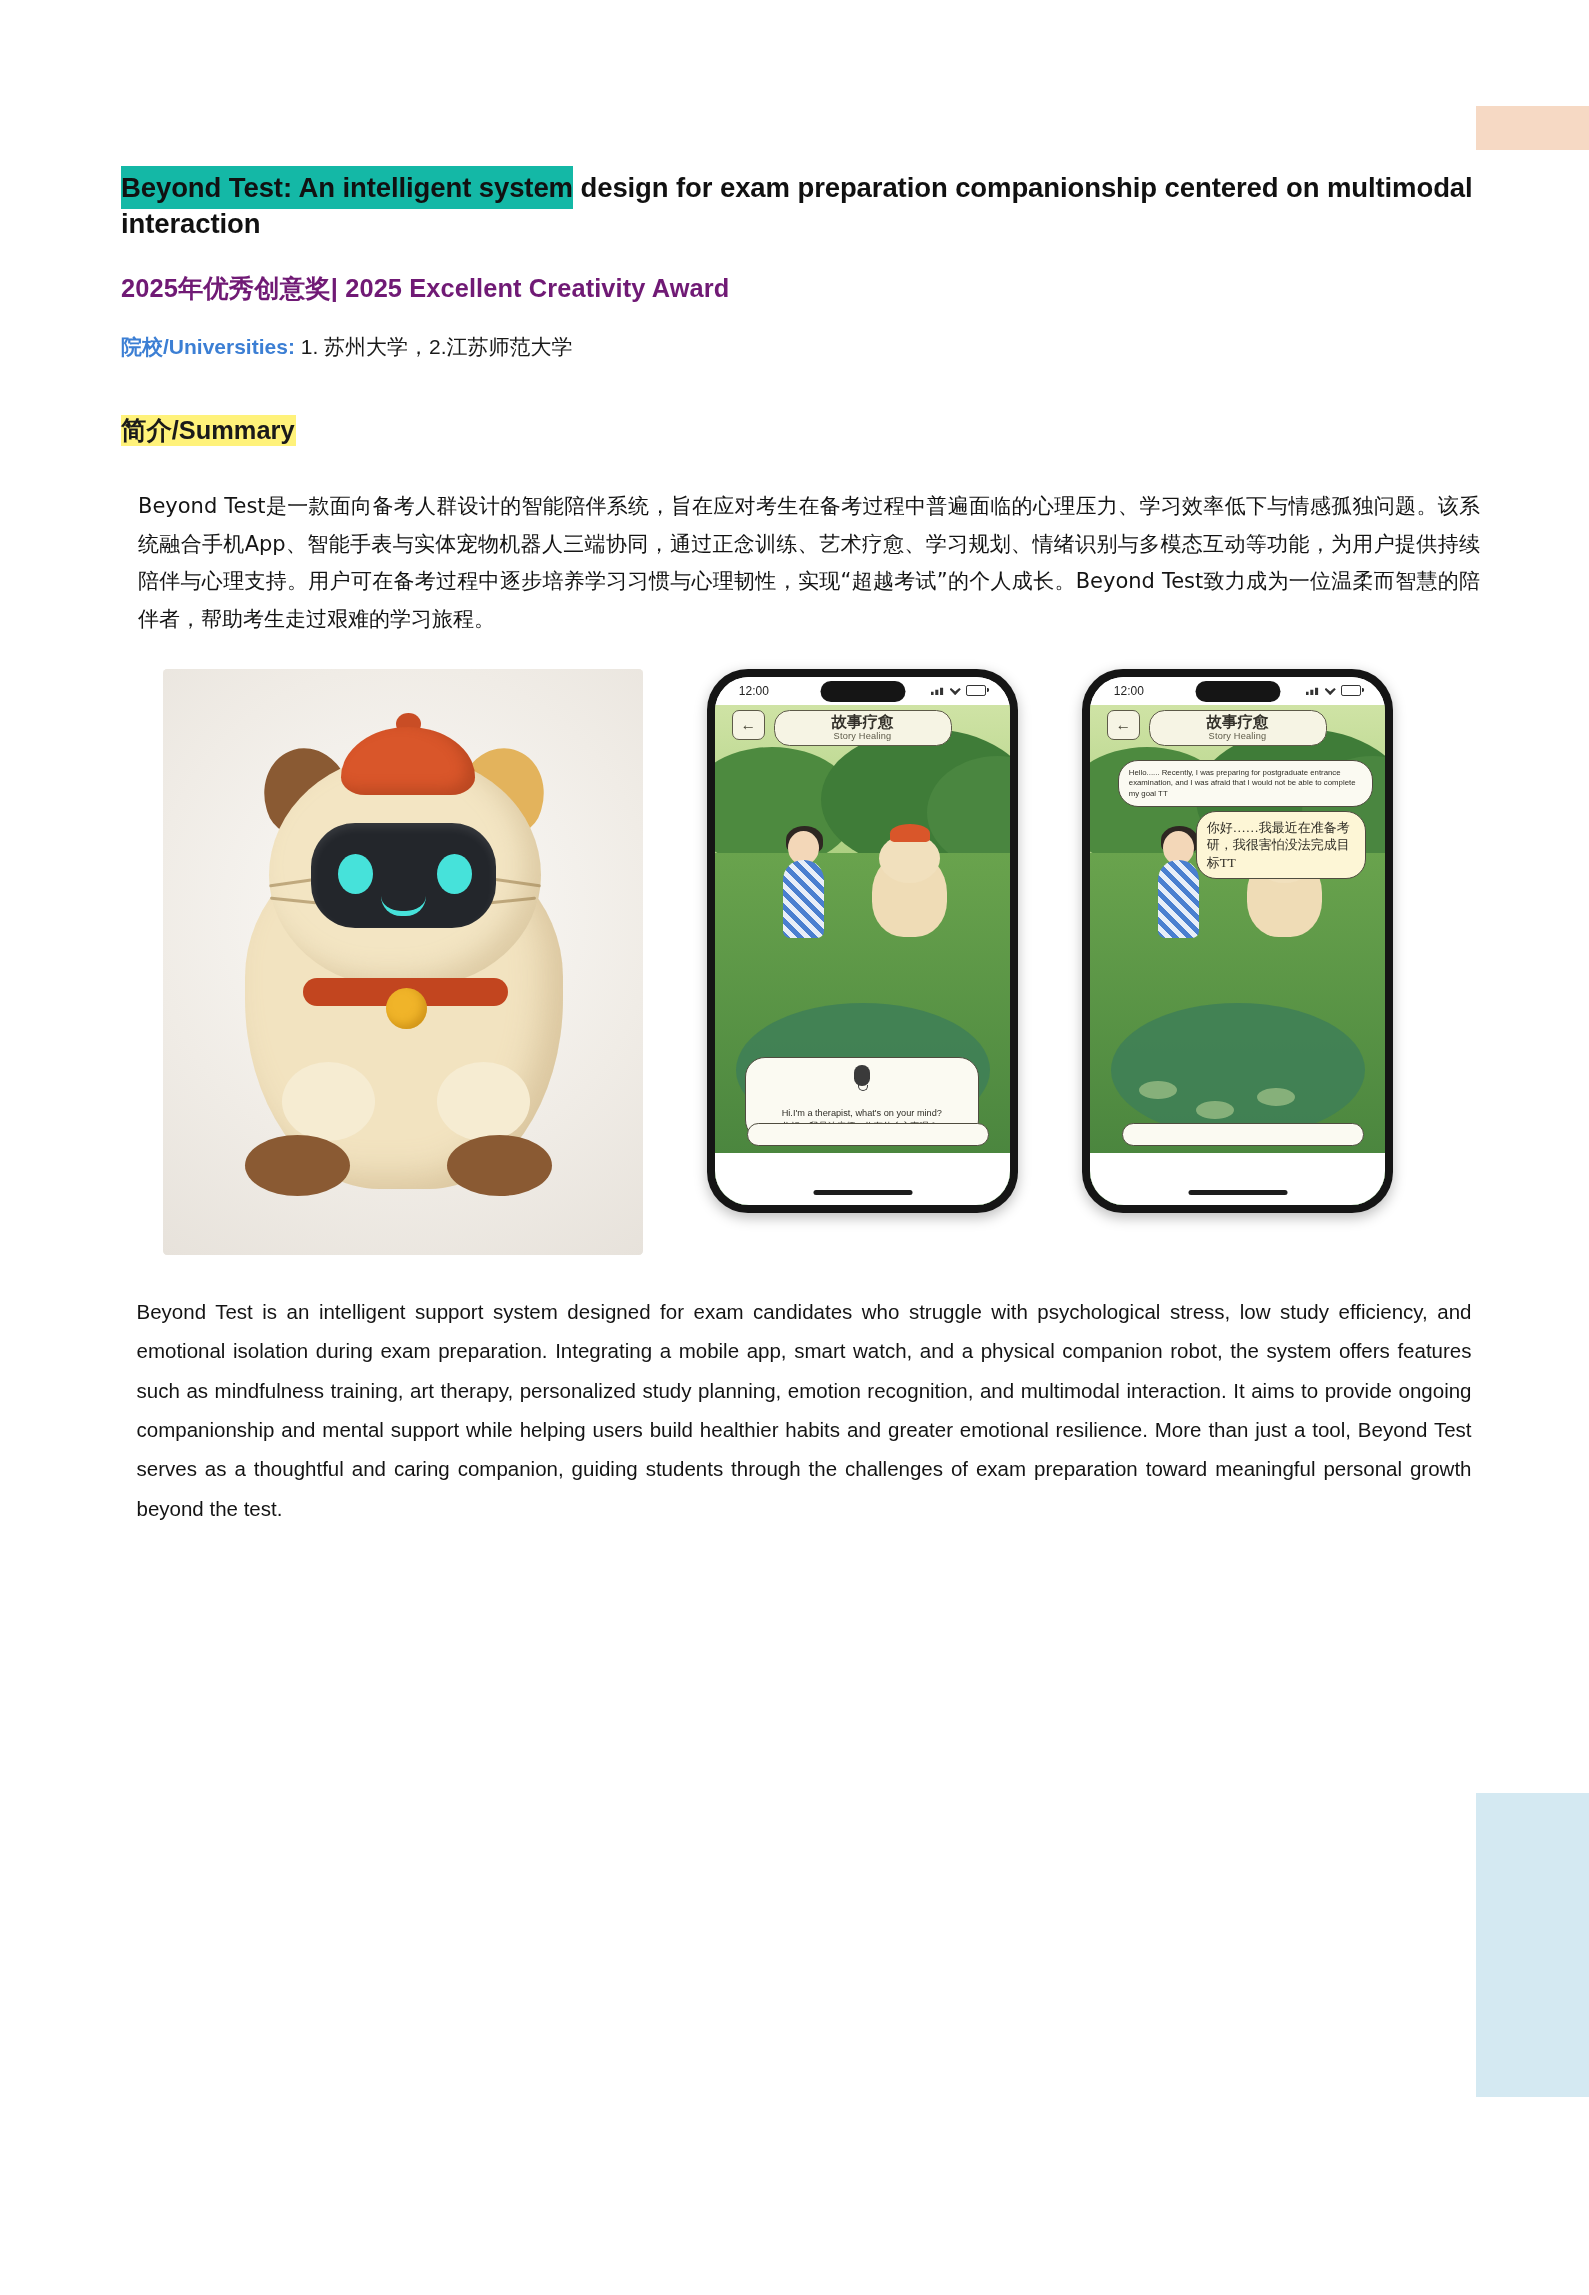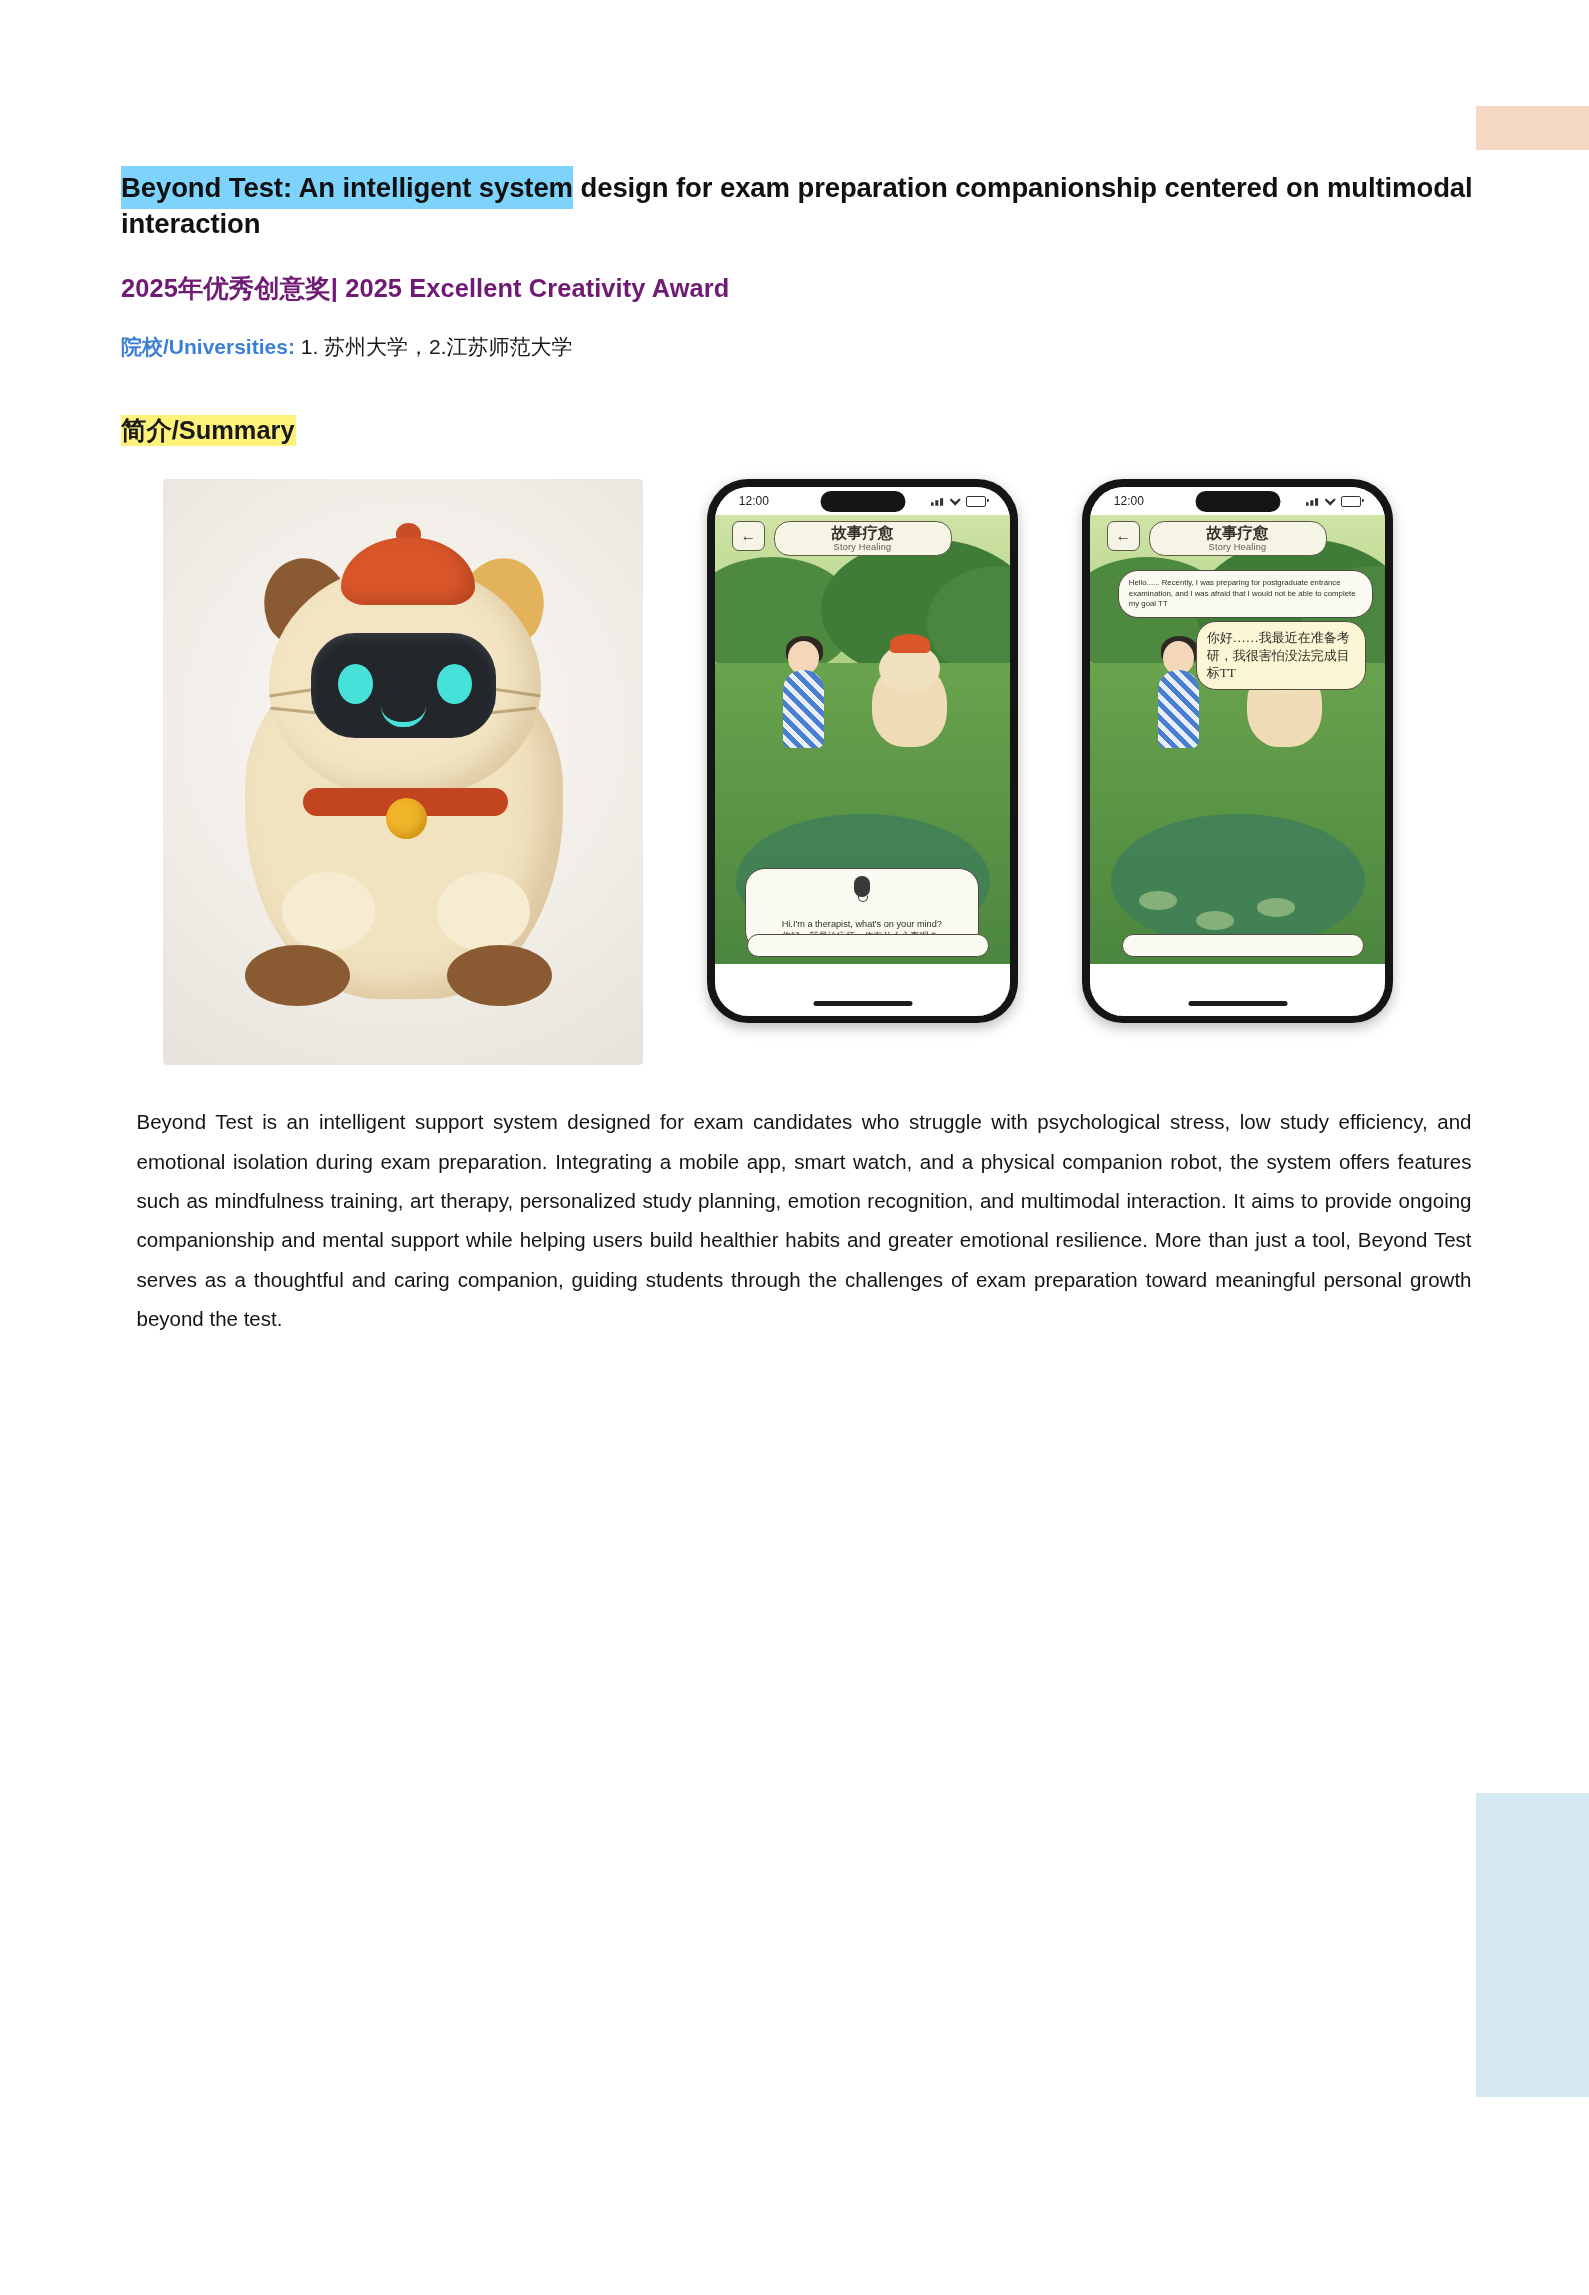--- a/index.html
+++ b/index.html
@@ -53,21 +53,21 @@
   
   .title-en {
     font-size: 27.5px;
     font-weight: bold;
     line-height: 1.30;
     letter-spacing: -0.1px;
     color: #111111;
     margin: 0;
   }
   .title-en .hl {
-    background: #7dd3fc;
+    background: #14b8a6;
     padding: 6px 0;
   }
   .title-cn {
     font-size: 23px;
     font-style: italic;
     color: #3b3b3b;
     margin-top: 7px;
     line-height: 1.35;
     font-family: "Liberation Serif", serif;
   }
@@ -415,20 +415,21 @@
     <div class="award">2025年优秀创意奖| 2025 Excellent Creativity Award</div>
 
 
     <div class="meta-row">
       <span class="meta-label">院校/Universities:</span>
       <span>1. 苏州大学，2.江苏师范大学</span>
     </div>
 
     <div class="section-heading"><span class="hl">简介/Summary</span></div>
 
+    <p class="para-cn">Beyond Test是一款面向备考人群设计的智能陪伴系统，旨在应对考生在备考过程中普遍面临的心理压力、学习效率低下与情感孤独问题。该系统融合手机App、智能手表与实体宠物机器人三端协同，通过正念训练、艺术疗愈、学习规划、情绪识别与多模态互动等功能，为用户提供持续陪伴与心理支持。用户可在备考过程中逐步培养学习习惯与心理韧性，实现“超越考试”的个人成长。Beyond Test致力成为一位温柔而智慧的陪伴者，帮助考生走过艰难的学习旅程。</p>
 
     <div class="figure-row">
 
       <div class="mascot">
         <div class="m-bg"></div>
         <div class="m-ear l"></div>
         <div class="m-ear r"></div>
         <div class="m-body"></div>
         <div class="m-head"></div>
         <div class="m-hat-knob"></div>

